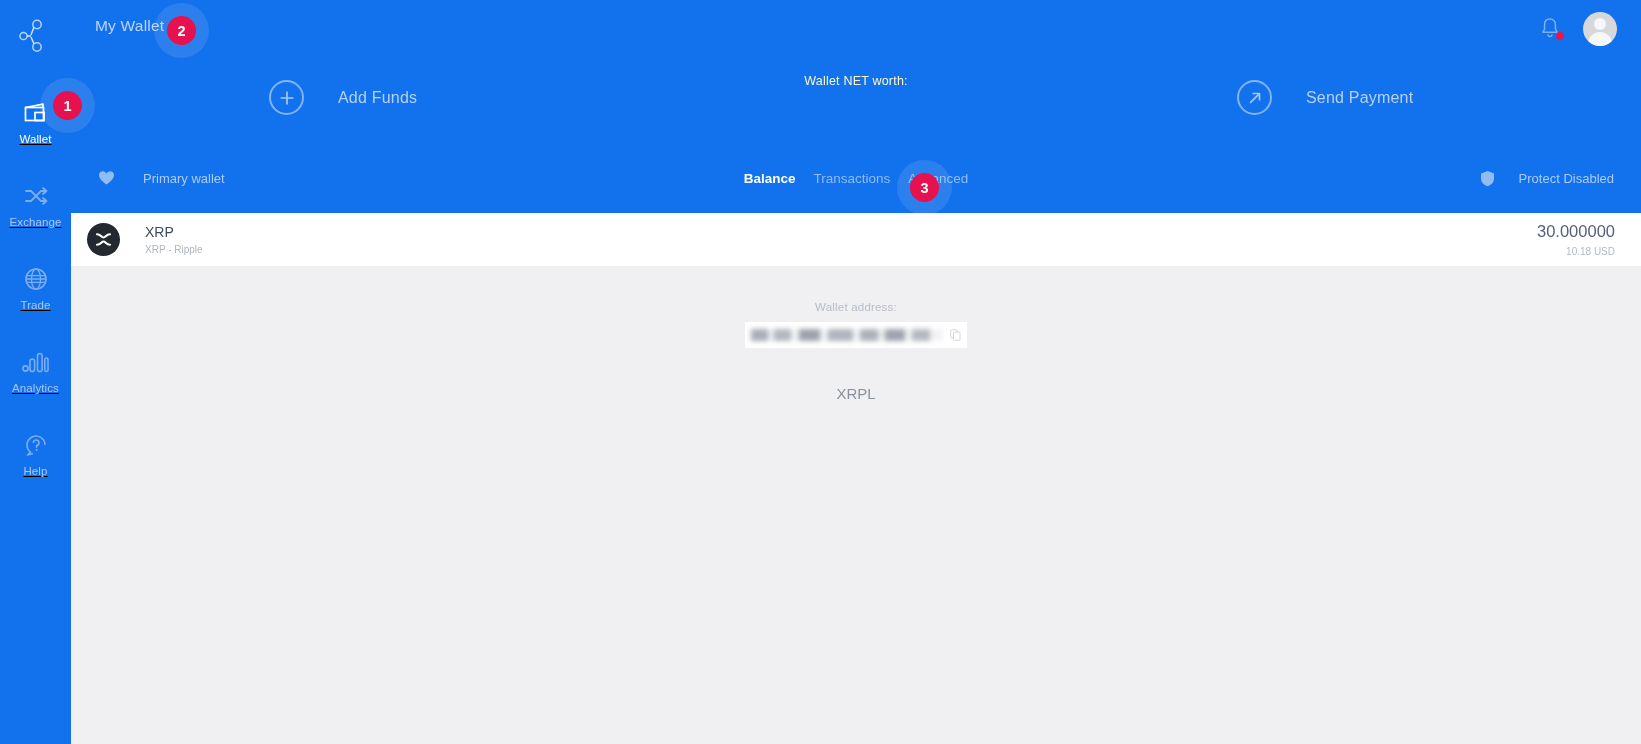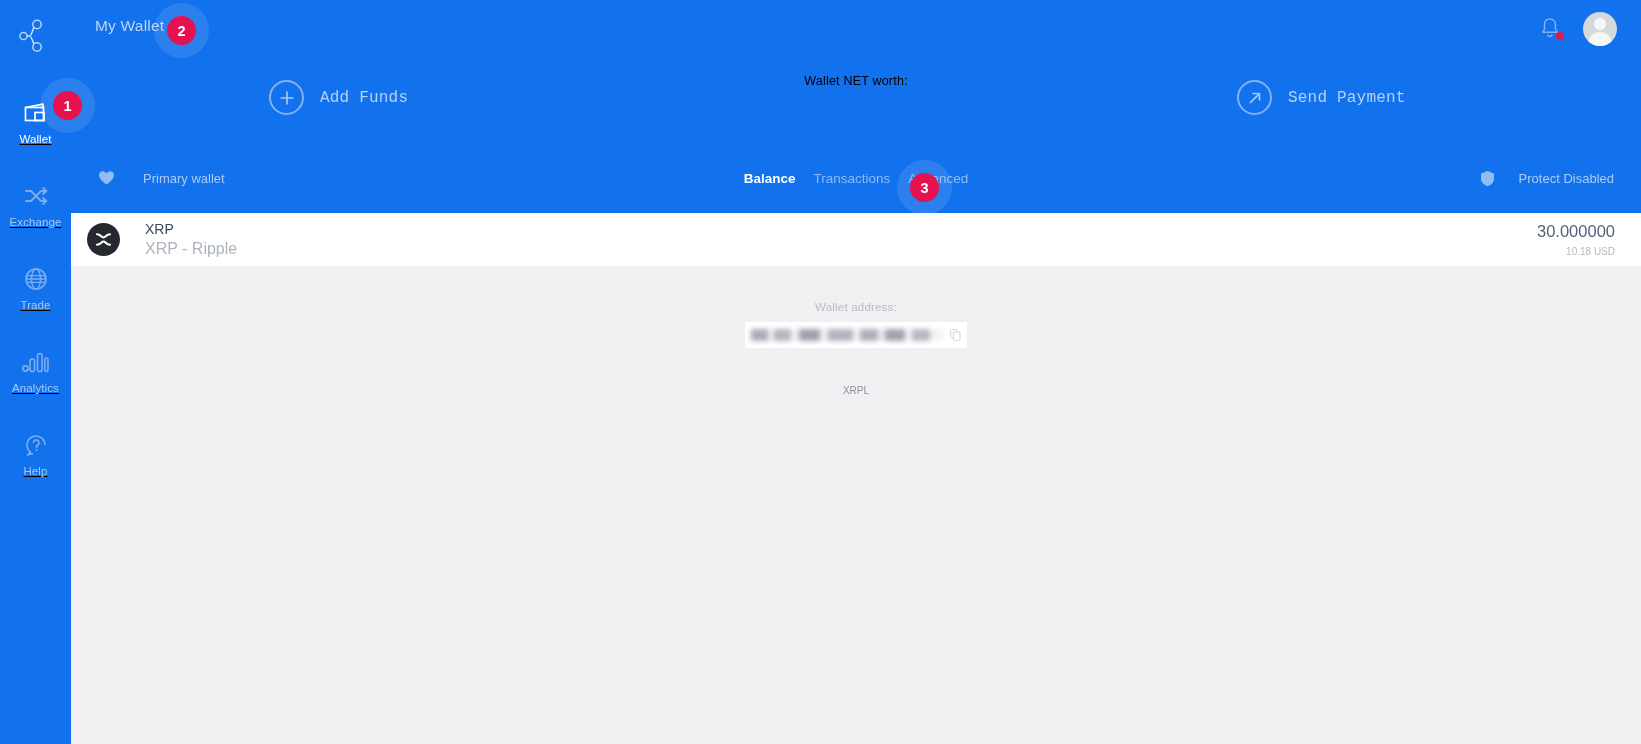--- a/index.html
+++ b/index.html
@@ -98,39 +98,38 @@
     background: #f6f7f8;
   }
 
   
   .hero {
     position: absolute; left: 0; top: 60px;
     width: 100%; height: 95px;
   }
   .action-btn {
     position: absolute; top: 20px;
-    display: flex; align-items: center; gap: 16px;
-    cursor: pointer;
-    font-family: Liberation Mono, monospace;
+    display: flex; align-items: center; gap: 34px;
+    cursor: pointer;
   }
   .action-btn.left { left: 198px; }
   .action-btn.right { left: 1166px; }
   .circle-icon {
     width: 35px; height: 35px; border-radius: 50%;
     border: 2px solid #84b3f2;
     display: flex; align-items: center; justify-content: center;
   }
   .action-label { font-size: 16px; color: #b6d1f7; letter-spacing: .2px; }
 
   .networth {
     position: absolute; left: 0; right: 0; top: 14px;
     text-align: center;
   }
   .networth-label {
-    font-size: 12.5px; color: #000000; letter-spacing: .2px;
+    font-size: 12.5px; color: #fef9c3; letter-spacing: .2px;
   }
   .networth-value-row {
     margin-top: 6px;
     display: flex; align-items: baseline; justify-content: center; gap: 9px;
   }
   .networth-amount {
     font-size: 33px; color: #ffffff; font-weight: 300; letter-spacing: .5px;
   }
   .networth-ccy { font-size: 16px; color: #cde0fb; }
   .chev-small {
@@ -192,21 +191,21 @@
   }
   .coin-logo {
     margin-left: 16px;
     width: 33px; height: 33px; border-radius: 50%;
     background: #23292f;
     display: flex; align-items: center; justify-content: center;
     flex: none;
   }
   .asset-names { margin-left: 25px; }
   .asset-symbol { font-size: 14px; color: #3e4a5b; line-height: 1.25; }
-  .asset-fullname { font-size: 16px; color: #aeb4bd; margin-top: 2px; }
+  .asset-fullname { font-size: 10px; color: #aeb4bd; margin-top: 2px; }
   .asset-amounts { margin-left: auto; margin-right: 26px; text-align: right; }
   .asset-qty { font-size: 16.5px; color: #55607a; line-height: 1.2; }
   .asset-fiat { font-size: 10px; color: #b3b9c2; margin-top: 4px; }
 
   
   .detail {
     position: absolute; left: 71px; top: 266px;
     width: 1570px; height: 400px;
     background: #f0f0f2;
   }
@@ -234,21 +233,21 @@
     opacity: .85;
   }
   .copy-icon-wrap {
     width: 24px; height: 26px;
     display: flex; align-items: center; justify-content: center;
     cursor: pointer;
     flex: none;
   }
   .spacer-32 { height: 29px; }
   .wallet-type-value {
-    font-size: 10px; color: #8a909b; margin-top: 8px;
+    font-size: 15px; color: #8a909b; margin-top: 8px;
   }
 </style>
 </head>
 <body>
 
 <div id="app">
 
   <div class="sidebar">
 
     <div class="brand-logo">

